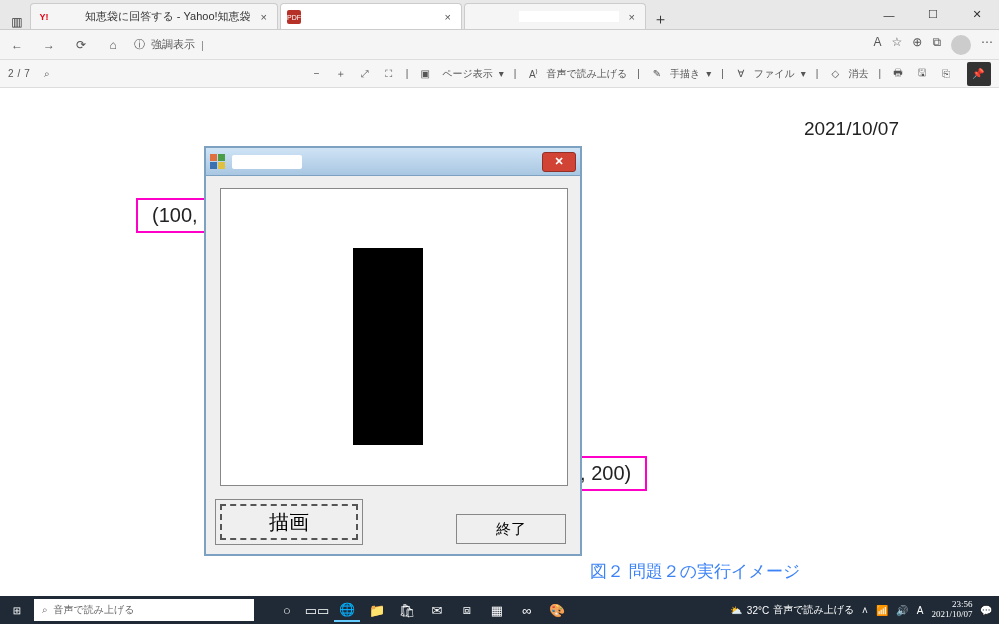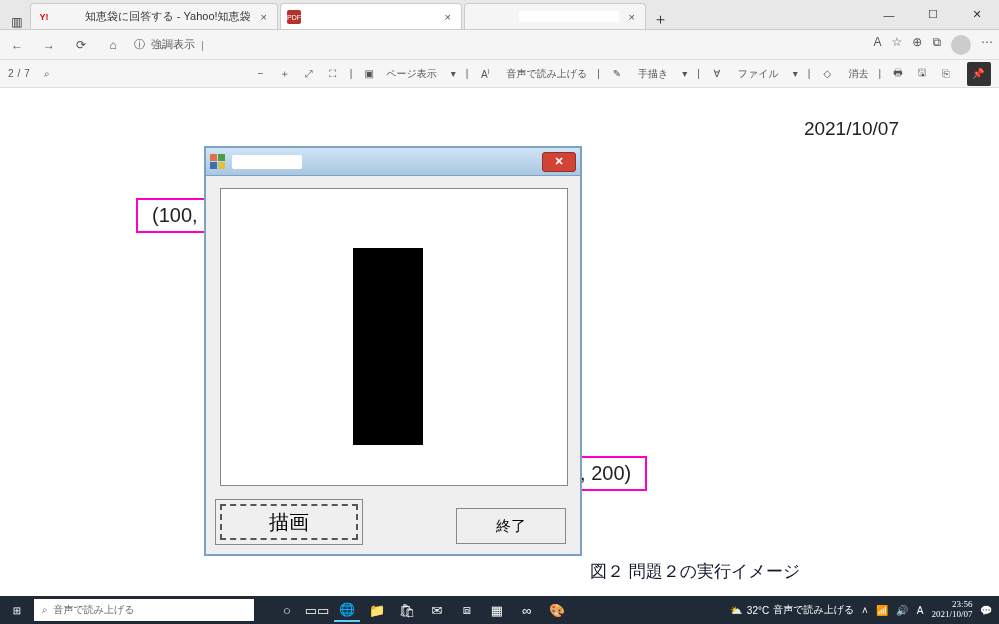--- a/index.html
+++ b/index.html
@@ -63,21 +63,21 @@
 .pdfbar {
   height: 28px;
   background: #f6f6f6;
   border-bottom: 1px solid #ddd;
   display:flex; align-items:center;
   padding: 0 8px; gap:10px;
   font-size:10px; color:#555;
 }
 .pdfbar .pg { display:flex; align-items:center; gap:4px; }
 .pdfbar .sep { flex:1; }
-.pdfbar .grp { display:flex; align-items:center; gap:14px; }
+.pdfbar .grp { display:flex; align-items:center; gap:6px; }
 .pdfbar .grp span.lbl { white-space:nowrap; }
 .pdfbar .pin { width:24px; height:24px; background:#333; color:#fff; display:flex; align-items:center; justify-content:center; border-radius:2px; margin-left:4px;}
 .pdfbar .ic { width:14px; display:inline-flex; justify-content:center;}
 
 
 .doc-area {
   position: relative;
   width: 100%;
   height: 508px;
   background: #fff;
@@ -151,29 +151,29 @@
   font-size: 20px;
   display:flex; align-items:center; justify-content:center;
 }
 .appwin .btn.draw {
   left: 14px; bottom: 14px; width: 138px;
   border: 2px dashed #555;
   outline: 1px solid #888;
   outline-offset: 4px;
 }
 .appwin .btn.exit {
-  right: 14px; bottom: 10px; width: 110px; height:36px;
+  right: 14px; bottom: 10px; width: 110px; height:30px;
   font-size:15px;
   margin-top:7px;
 }
 
 .caption {
   position:absolute;
   top: 472px; left: 590px;
-  font-size: 17px; color:#0f172a;
+  font-size: 17px; color:#3b82f6;
 }
 
 
 .taskbar {
   position:absolute;
   left:0; right:0; bottom:0;
   height: 28px;
   background: #1f2a36;
   display:flex; align-items:center;
   color:#fff; font-size:10px;

